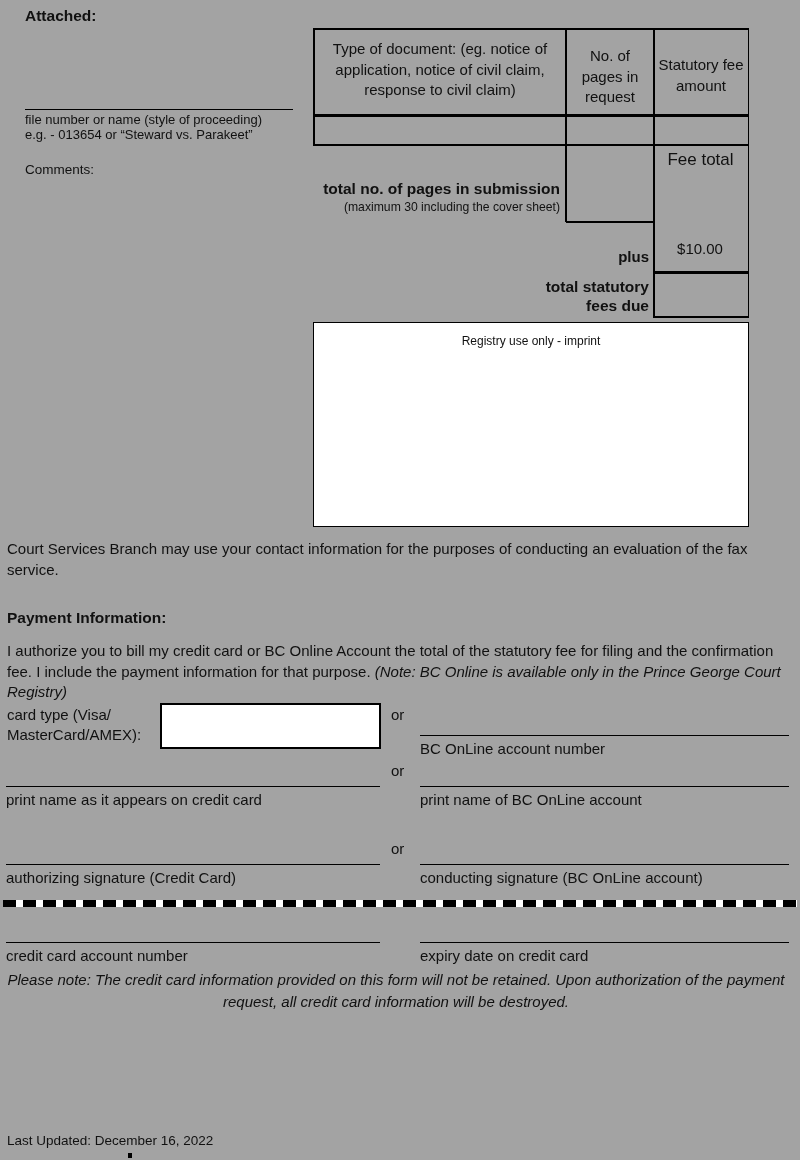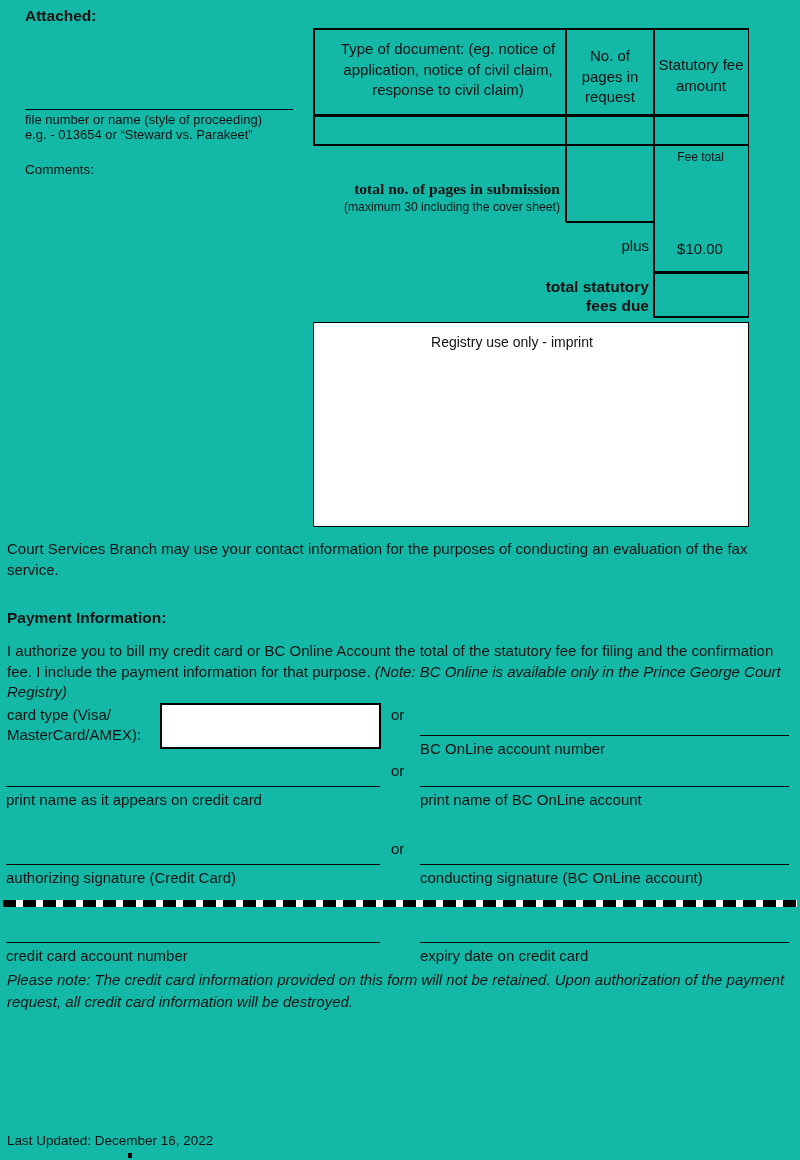--- a/index.html
+++ b/index.html
@@ -1,16 +1,16 @@
 <!DOCTYPE html>
 <html><head>
 <meta charset="utf-8">
 <style>
   html,body{margin:0;padding:0;background:#fff;}
-  .page{position:relative;width:800px;height:1160px;background:#14b8a6;overflow:hidden;
+  .page{position:relative;width:800px;height:1160px;background:#a3a3a3;overflow:hidden;
         font-family:"Liberation Sans","DejaVu Sans",sans-serif;color:#111;}
   .abs{position:absolute;}
   .b{font-weight:bold;}
   .it{font-style:italic;}
   .ctr{text-align:center;}
   .rgt{text-align:right;}
   .hline{position:absolute;background:#000;}
   .vline{position:absolute;background:#000;}
   .wline{position:absolute;border-top:1.5px solid #000;height:0;}
   .fs15{font-size:15px;line-height:20.5px;}
@@ -36,41 +36,41 @@
   <div class="hline" style="left:313px;top:114px;width:436px;height:3px;"></div>
   <div class="hline" style="left:313px;top:144px;width:436px;height:1.5px;"></div>
   <div class="hline" style="left:566px;top:221px;width:88px;height:1.5px;"></div>
   <div class="hline" style="left:653px;top:271px;width:96px;height:3px;"></div>
   <div class="hline" style="left:653px;top:316px;width:96px;height:1.5px;"></div>
   <div class="vline" style="left:313px;top:28px;width:1.5px;height:117px;"></div>
   <div class="vline" style="left:564.5px;top:28px;width:2.5px;height:194px;"></div>
   <div class="vline" style="left:653px;top:28px;width:1.5px;height:289px;"></div>
   <div class="vline" style="left:747.5px;top:28px;width:1.5px;height:289px;"></div>
 
-  <div class="abs ctr fs15" style="left:324px;top:39px;width:248px;">Type of document: (eg. notice of application, notice of civil claim, response to civil claim)</div>
+  <div class="abs ctr fs15" style="left:316px;top:39px;width:248px;">Type of document: (eg. notice of application, notice of civil claim, response to civil claim)</div>
   <div class="abs ctr fs15" style="left:568px;top:46px;width:84px;">No. of pages in request</div>
   <div class="abs ctr fs15" style="left:656px;top:55px;width:90px;">Statutory fee amount</div>
 
   <div class="abs" style="left:315px;top:117px;width:249px;height:26px;"></div>
   <div class="abs" style="left:568px;top:117px;width:84px;height:26px;"></div>
   <div class="abs" style="left:656px;top:117px;width:90px;height:26px;"></div>
   <div class="abs" style="left:568px;top:147px;width:84px;height:73px;"></div>
   <div class="abs" style="left:656px;top:168px;width:90px;height:100px;"></div>
   <div class="abs" style="left:656px;top:276px;width:90px;height:38px;"></div>
 
-  <div class="abs ctr" style="left:653px;top:150px;width:95px;font-size:12px;">Fee total</div>
-  <div class="abs rgt b" style="left:260px;top:180px;width:300px;font-size:15.5px;font-family:Liberation Serif, serif;">total no. of pages in submission</div>
+  <div class="abs ctr" style="left:653px;top:150px;width:95px;font-size:17px;">Fee total</div>
+  <div class="abs rgt b" style="left:260px;top:180px;width:300px;font-size:15.5px;">total no. of pages in submission</div>
   <div class="abs rgt fs12" style="left:260px;top:200px;width:300px;">(maximum 30 including the cover sheet)</div>
-  <div class="abs rgt fs15" style="left:430px;top:236px;width:219px;">plus</div>
+  <div class="abs rgt fs15" style="left:430px;top:247px;width:219px;font-weight:bold;">plus</div>
   <div class="abs ctr fs15" style="left:653px;top:239px;width:94px;">$10.00</div>
   <div class="abs rgt b" style="left:430px;top:278px;width:219px;font-size:15.5px;">total statutory</div>
   <div class="abs rgt b" style="left:430px;top:297px;width:219px;font-size:15.5px;">fees due</div>
 
   <div class="box" style="left:313px;top:322px;width:436px;height:205px;"></div>
-  <div class="abs ctr" style="left:294px;top:334px;width:436px;font-size:14px;">Registry use only - imprint</div>
+  <div class="abs ctr" style="left:313px;top:334px;width:436px;font-size:12px;">Registry use only - imprint</div>
 
   <div class="abs fs15" style="left:7px;top:539px;width:780px;">Court Services Branch may use your contact information for the purposes of conducting an evaluation of the fax service.</div>
 
   <div class="abs b" style="left:7px;top:609px;font-size:15.5px;">Payment Information:</div>
   <div class="abs fs15" style="left:7px;top:641px;width:785px;"><span>I authorize you to bill my credit card or BC Online Account the total of the statutory fee for filing and the confirmation fee. I include the payment information for that purpose. </span><span class="it">(Note: BC Online is available only in the Prince George Court Registry)</span></div>
 
   <div class="abs fs15" style="left:7px;top:705px;">card type (Visa/</div>
   <div class="abs fs15" style="left:7px;top:725px;">MasterCard/AMEX):</div>
   <div class="box" style="left:160px;top:703px;width:221px;height:46px;border-width:2px;"></div>
   <div class="abs fs15" style="left:391px;top:705px;">or</div>
@@ -89,18 +89,18 @@
   <div class="wline" style="left:420px;top:864px;width:369px;"></div>
   <div class="abs fs15" style="left:420px;top:868px;">conducting signature (BC OnLine account)</div>
 
   <div class="dash" style="left:3px;top:900px;width:794px;height:7px;"></div>
 
   <div class="wline" style="left:6px;top:942px;width:374px;"></div>
   <div class="abs fs15" style="left:6px;top:946px;">credit card account number</div>
   <div class="wline" style="left:420px;top:942px;width:369px;"></div>
   <div class="abs fs15" style="left:420px;top:946px;">expiry date on credit card</div>
 
-  <div class="abs it" style="left:7px;top:969px;width:778px;font-size:15px;line-height:22px;">Please note: The credit card information provided on this form will not be retained. Upon authorization of the payment request, all credit card information will be destroyed.</div>
+  <div class="abs it" style="left:7px;top:969px;width:778px;font-size:15px;line-height:22px;text-align:center;">Please note: The credit card information provided on this form will not be retained. Upon authorization of the payment request, all credit card information will be destroyed.</div>
 
   <div class="abs" style="left:7px;top:1133px;font-size:13.5px;">Last Updated: December 16, 2022</div>
   <div class="abs" style="left:128px;top:1153px;width:4px;height:5px;background:#000;"></div>
 
 </div>
 
 </body></html>

